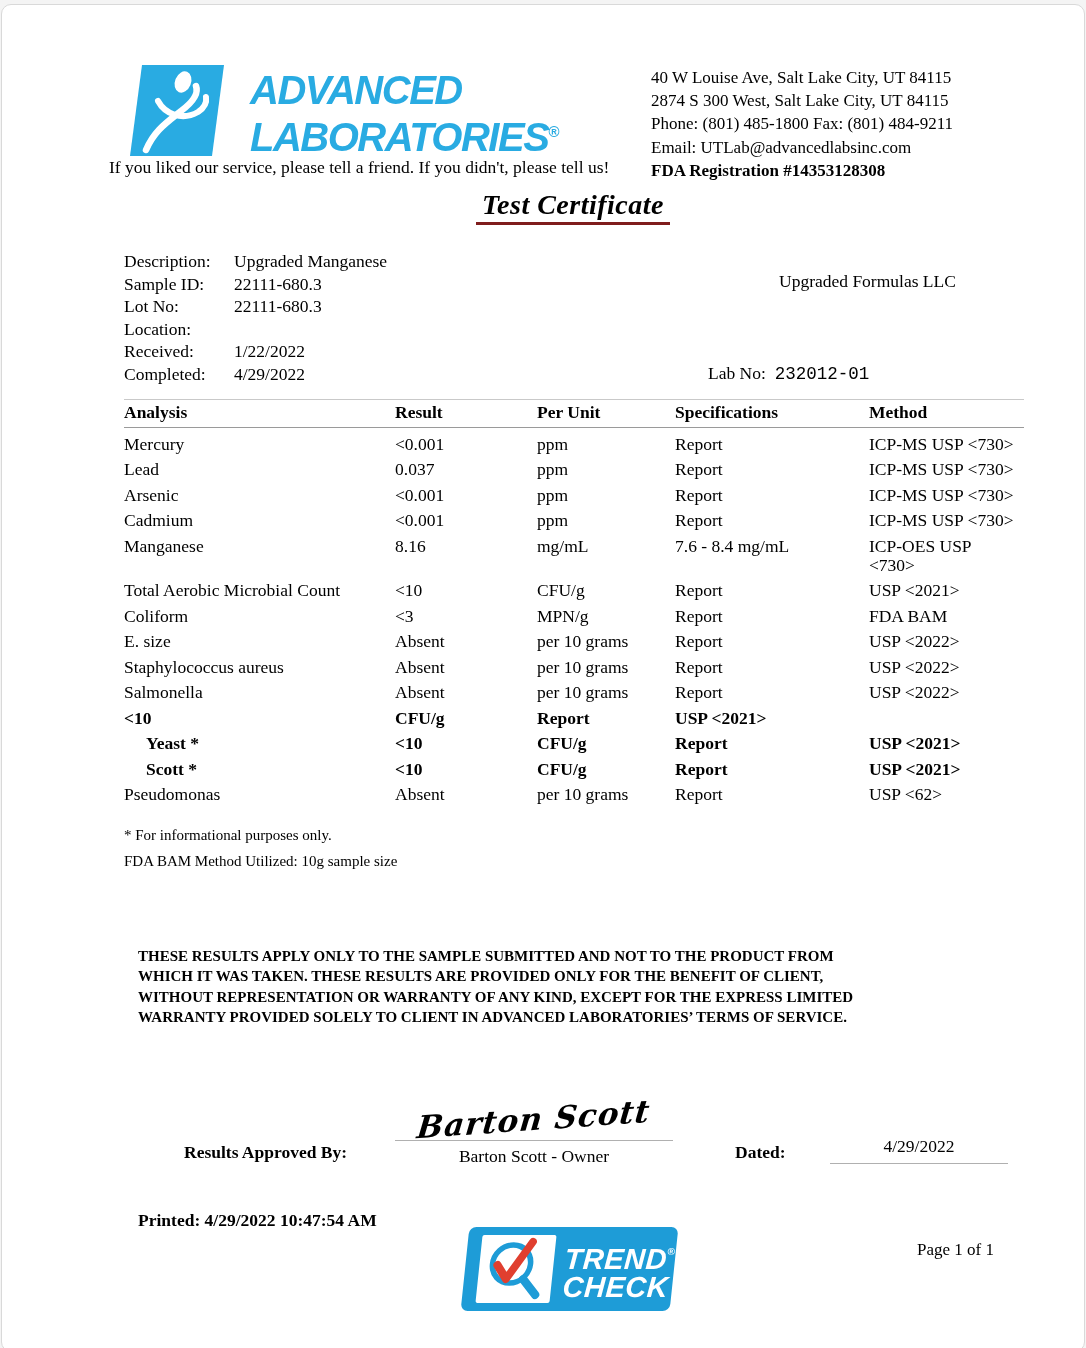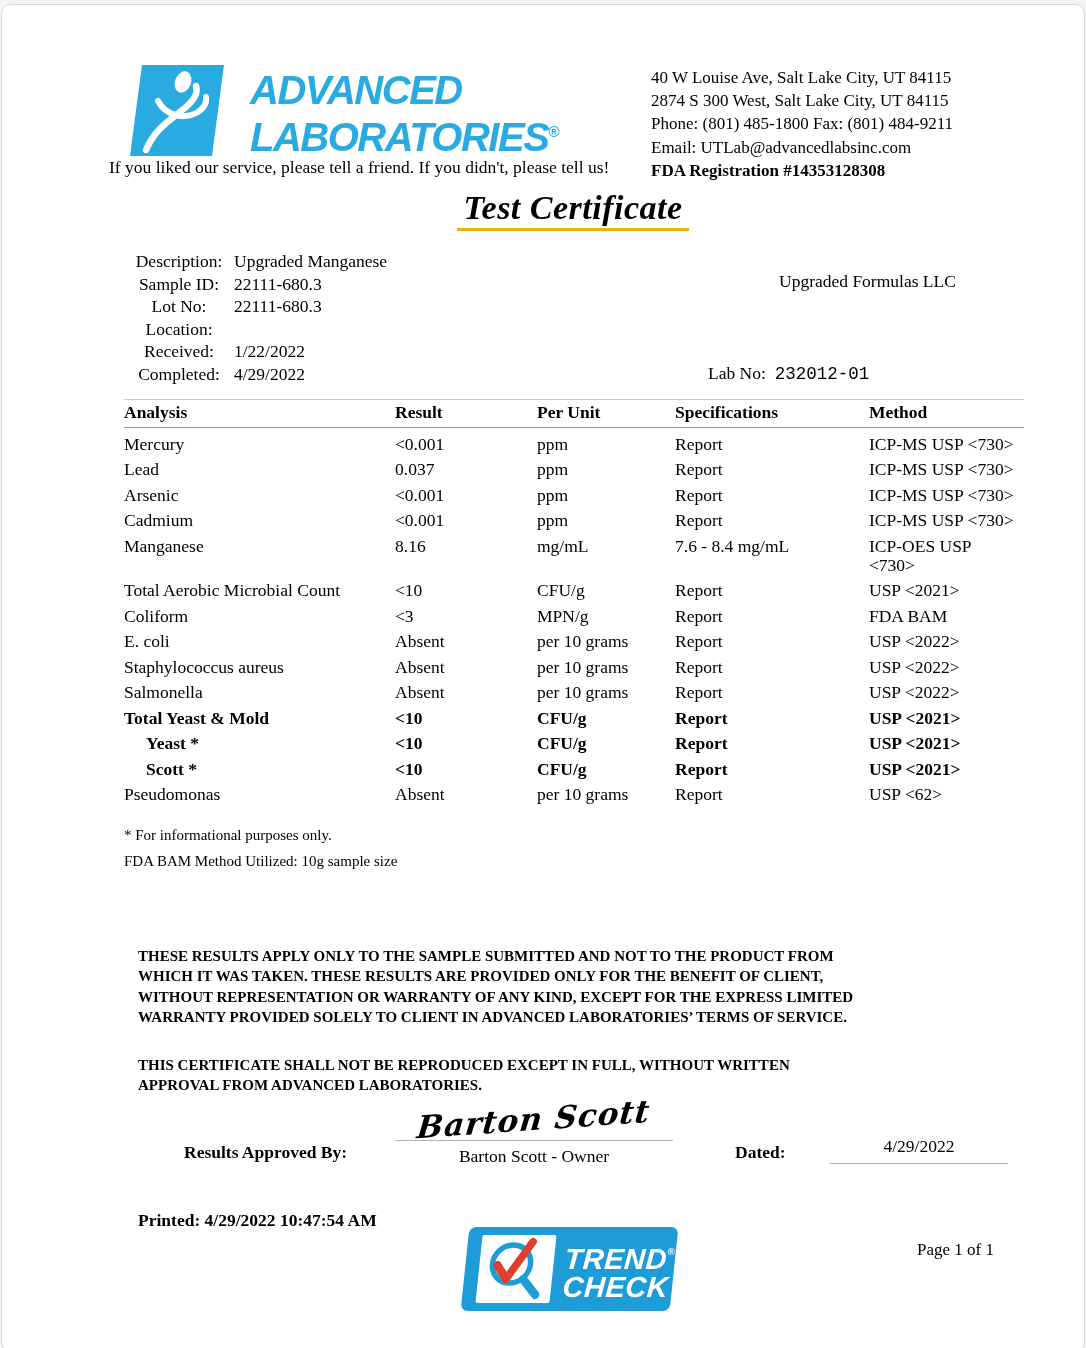--- a/index.html
+++ b/index.html
@@ -16,27 +16,27 @@
     color:#29ABE2; font-size:40px; line-height:41px; letter-spacing:-1.5px; margin-top:5px;
     white-space:nowrap;
   }
   .logo-text .reg { font-size:15px; font-weight:700; vertical-align:14px; letter-spacing:0; }
   .tagline { position:absolute; left:107px; top:152px; font-size:17.5px; }
   .contact { position:absolute; left:649px; top:61px; font-size:17px; line-height:23.2px; }
   .contact .fda { font-weight:bold; }
   
   .title-wrap { position:absolute; left:122px; top:184px; width:898px; text-align:center; }
   .doc-title {
-    display:inline-block; font-size:34px; font-weight:bold; font-style:italic;
-    border-bottom:3px solid #eab308; padding:0 6px 1px; letter-spacing:0.5px;
+    display:inline-block; font-size:28px; font-weight:bold; font-style:italic;
+    border-bottom:3px solid #7f1d1d; padding:0 6px 1px; letter-spacing:0.5px;
   }
   
   .info { position:absolute; left:122px; top:246px; font-size:17.5px; }
   .info-row { display:flex; height:22.6px; align-items:baseline; }
-  .info-label { width:110px; flex:0 0 110px;text-align:center; }
+  .info-label { width:110px; flex:0 0 110px; }
   .client { position:absolute; left:777px; top:266px; font-size:17.5px; }
   .labno { position:absolute; left:706px; top:358px; font-size:17.5px; }
   .labno .lv { margin-left:9px;font-family:Liberation Mono, monospace; }
   
   .tc-table { position:absolute; left:122px; top:394px; width:900px; font-size:17.5px; }
   .thead, .trow { display:grid; grid-template-columns:271px 142px 138px 194px 155px; }
   .thead { font-weight:bold; border-top:1px solid #c9c9c9; border-bottom:1px solid #9a9a9a; padding:3px 0 5px; line-height:19px; }
   .trow > span { padding-top:6.5px; line-height:19px; }
   .c-method { white-space:pre-line; }
   .indent .c-analysis { padding-left:22px; }
@@ -192,42 +192,41 @@
       <span class="c-method">USP &lt;2021&gt;</span>
     </div>
     <div class="trow">
       <span class="c-analysis">Coliform</span>
       <span>&lt;3</span>
       <span>MPN/g</span>
       <span>Report</span>
       <span class="c-method">FDA BAM</span>
     </div>
     <div class="trow">
-      <span class="c-analysis">E. coli</span>
+      <span class="c-analysis">E. size</span>
       <span>Absent</span>
       <span>per 10 grams</span>
       <span>Report</span>
       <span class="c-method">USP &lt;2022&gt;</span>
     </div>
     <div class="trow">
       <span class="c-analysis">Staphylococcus aureus</span>
       <span>Absent</span>
       <span>per 10 grams</span>
       <span>Report</span>
       <span class="c-method">USP &lt;2022&gt;</span>
     </div>
     <div class="trow">
       <span class="c-analysis">Salmonella</span>
       <span>Absent</span>
       <span>per 10 grams</span>
       <span>Report</span>
       <span class="c-method">USP &lt;2022&gt;</span>
     </div>
     <div class="trow bold-row">
-      <span class="c-analysis">Total Yeast &amp; Mold</span>
       <span>&lt;10</span>
       <span>CFU/g</span>
       <span>Report</span>
       <span class="c-method">USP &lt;2021&gt;</span>
     </div>
     <div class="trow bold-row indent">
       <span class="c-analysis">Yeast *</span>
       <span>&lt;10</span>
       <span>CFU/g</span>
       <span>Report</span>
@@ -252,22 +251,20 @@
   <div class="notes">
     <div>* For informational purposes only.</div>
     <div>FDA BAM Method Utilized: 10g sample size</div>
   </div>
 
   <div class="disclaimer">
     <p>THESE RESULTS APPLY ONLY TO THE SAMPLE SUBMITTED AND NOT TO THE PRODUCT FROM
 WHICH IT WAS TAKEN. THESE RESULTS ARE PROVIDED ONLY FOR THE BENEFIT OF CLIENT,
 WITHOUT REPRESENTATION OR WARRANTY OF ANY KIND, EXCEPT FOR THE EXPRESS LIMITED
 WARRANTY PROVIDED SOLELY TO CLIENT IN ADVANCED LABORATORIES’ TERMS OF SERVICE.</p>
-    <p>THIS CERTIFICATE SHALL NOT BE REPRODUCED EXCEPT IN FULL, WITHOUT WRITTEN
-APPROVAL FROM ADVANCED LABORATORIES.</p>
   </div>
 
   <div class="approve-label">Results Approved By:</div>
   <div class="sig-block">
     <span class="sig-script">Barton Scott</span>
     <div class="sig-line"></div>
     <div class="sig-name">Barton Scott - Owner</div>
   </div>
   <div class="dated-label">Dated:</div>
   <div class="date-block">

